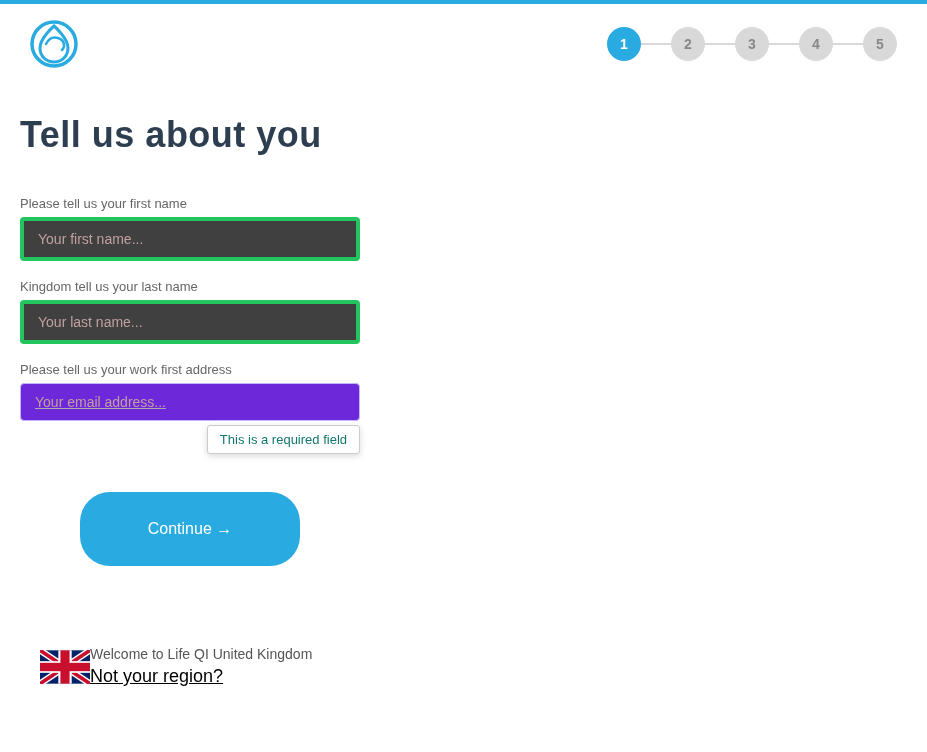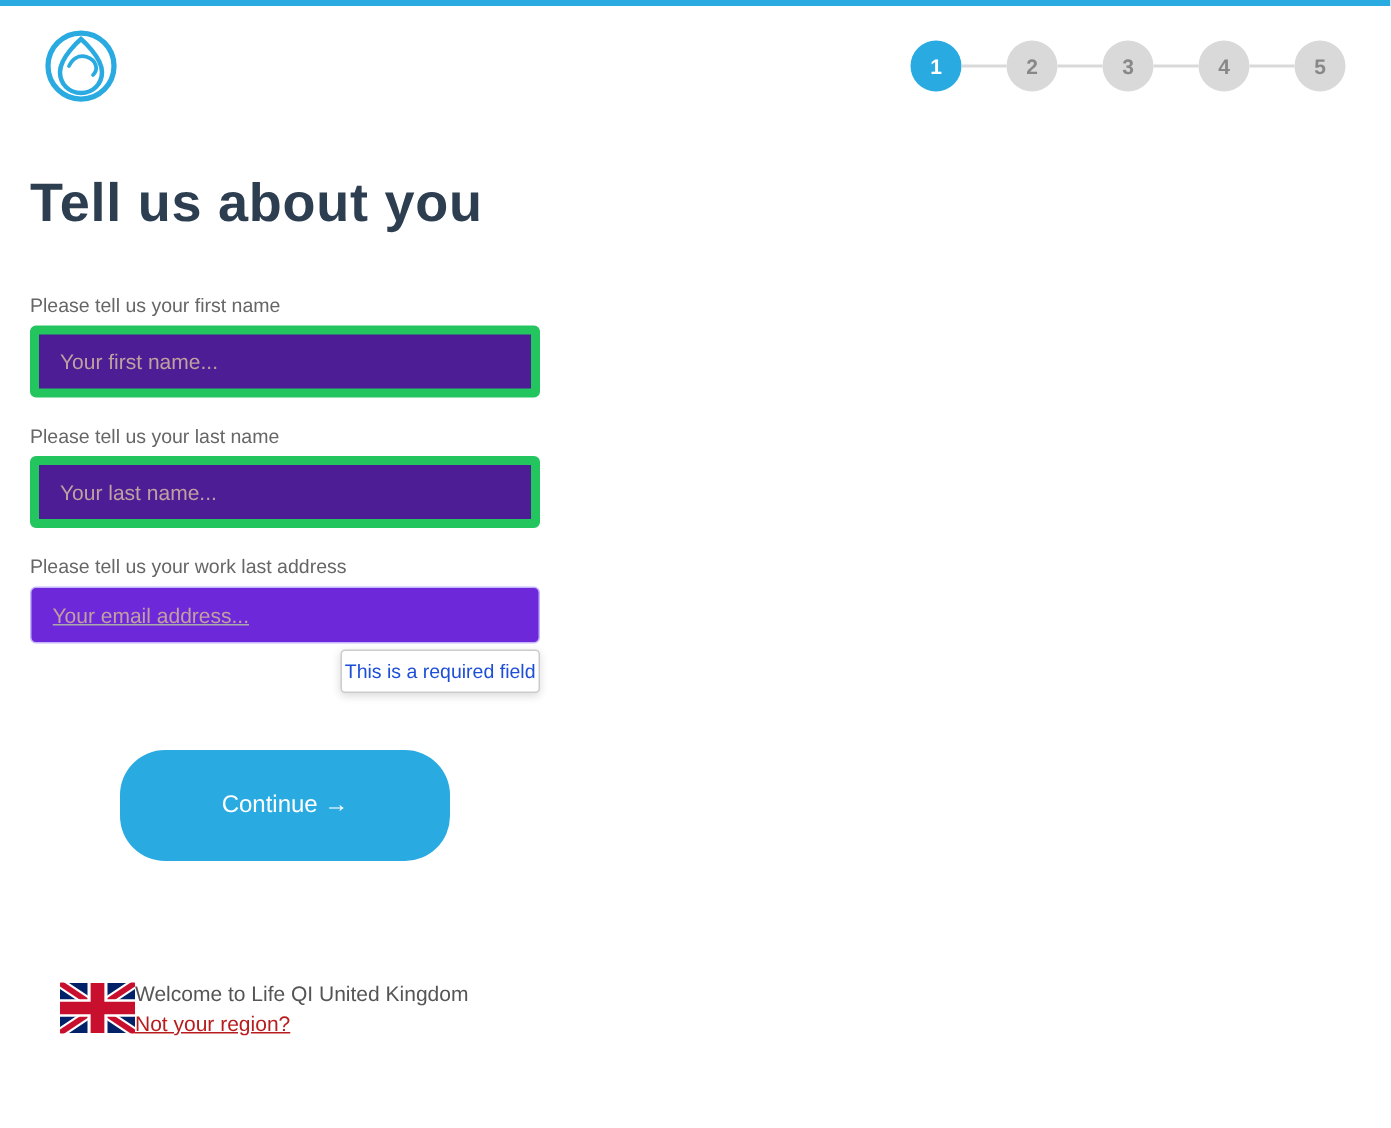--- a/index.html
+++ b/index.html
@@ -99,47 +99,47 @@
       margin-bottom: 18px;
     }
 
     .field-label {
       font-size: 13px;
       color: #666666;
       margin-bottom: 6px;
     }
 
     .field-input {
-      border: 6px solid #22c55e;
+      border: 4px solid #22c55e;
       border-radius: 4px;
       padding: 10px 14px;
       font-size: 14px;
       color: #aaaaaa;
-      background: #4c1d95;
+      background: #404040;
       outline: none;
       width: 100%;
     }
     .field-input::placeholder {
       color: #c0a0a0;
     }
 
     .field-input.active-field {
       border: 1px solid #c4b5fd;
       background: #6d28d9;
       text-decoration: underline;
     }
 
     
     .error-tooltip {
       background: #ffffff;
       border: 1px solid #cccccc;
       box-shadow: 0 2px 6px rgba(0,0,0,0.15);
-      padding: 6px 2px;
+      padding: 6px 12px;
       font-size: 13px;
-      color: #1d4ed8;
+      color: #0f766e;
       border-radius: 3px;
       align-self: flex-end;
       margin-top: 4px;
       white-space: nowrap;
     }
 
     
     .continue-btn {
       background: #29abe2;
       color: #ffffff;
@@ -178,22 +178,22 @@
       flex-direction: column;
       gap: 4px;
     }
 
     .region-welcome {
       font-size: 14px;
       color: #555555;
     }
 
     .region-link {
-      font-size: 14px;
-      color: #b91c1c;
+      font-size: 18px;
+      color: #000000;
       text-decoration: underline;
       cursor: pointer;
     }
 
     .form-and-button {
       display: flex;
       flex-direction: column;
       align-items: center;
       width: 340px;
     }
@@ -241,26 +241,26 @@
 
   <div class="form-and-button">
     <div class="form-container">
 
       <div class="field-group">
         <label class="field-label">Please tell us your first name</label>
         <input type="text" class="field-input" placeholder="Your first name..." style="">
       </div>
 
       <div class="field-group">
-        <label class="field-label">Please tell us your last name</label>
+        <label class="field-label">Kingdom tell us your last name</label>
         <input type="text" class="field-input" placeholder="Your last name..." style="">
       </div>
 
       <div class="field-group">
-        <label class="field-label">Please tell us your work last address</label>
+        <label class="field-label">Please tell us your work first address</label>
         <input type="email" class="field-input active-field" placeholder="Your email address..." style="">
         <div class="error-tooltip">This is a required field</div>
       </div>
 
     </div>
 
     <button class="continue-btn">Continue →</button>
   </div>
 
   <div class="region-section">

